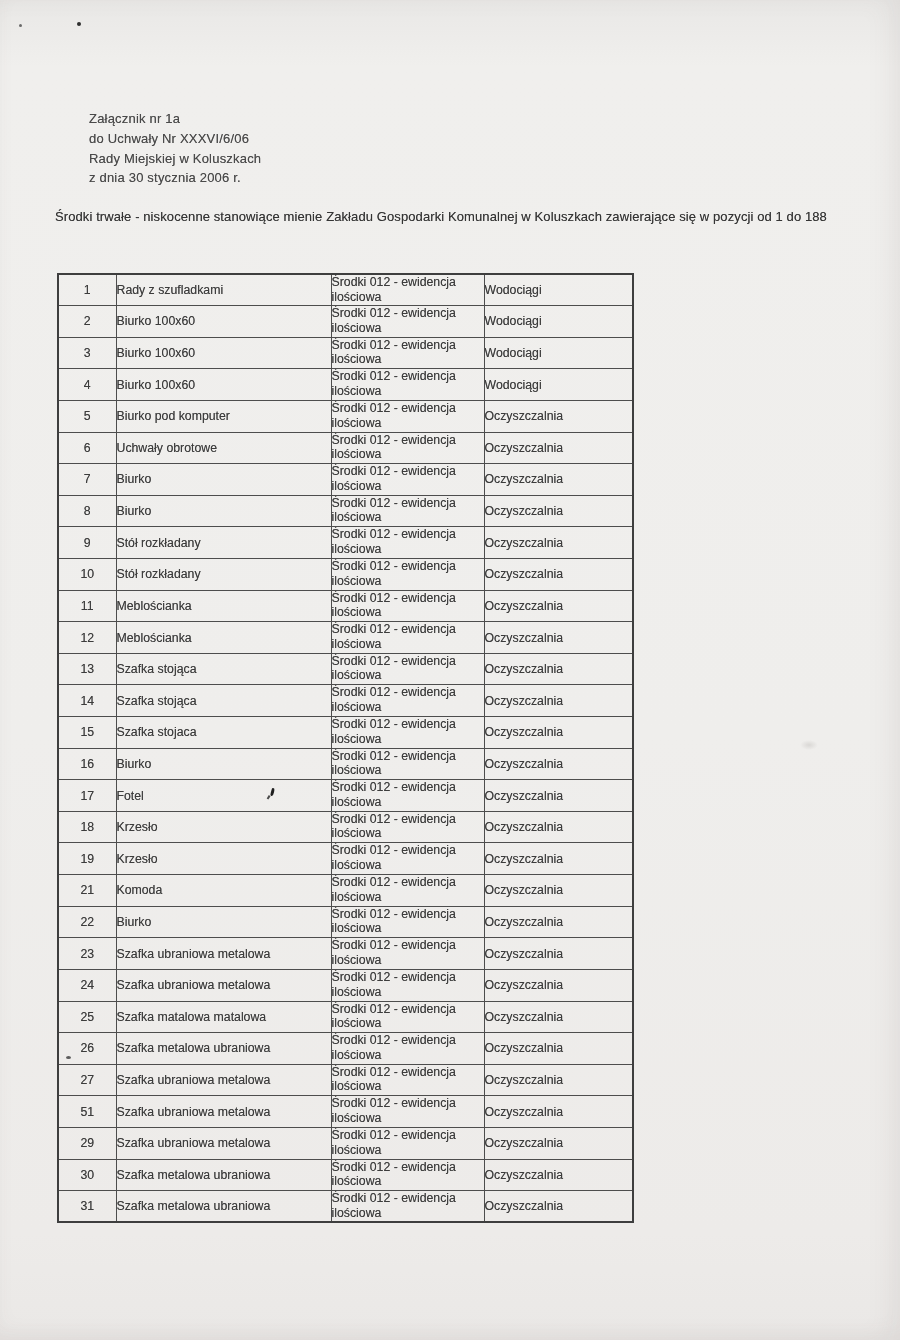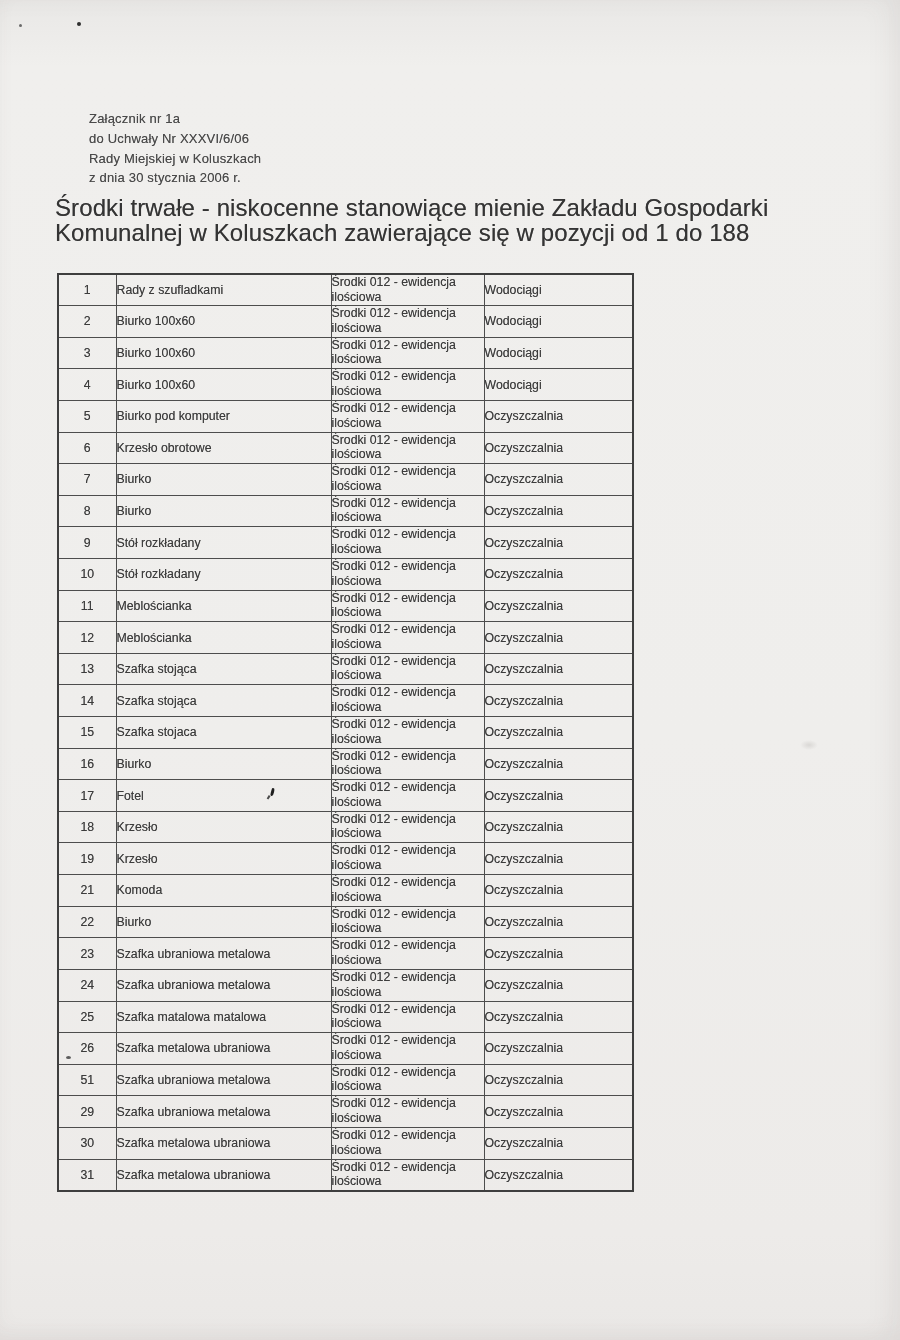--- a/index.html
+++ b/index.html
@@ -26,23 +26,23 @@
     top: 109px;
     font-size: 13px;
     line-height: 19.8px;
     color: #4a4a4a;
     letter-spacing: 0.2px;
     margin-left: 34px;
   }
   .doc-title {
     position: absolute;
     left: 55px;
-    top: 195px;
+    top: 204px;
     width: 805px;
-    font-size: 24px;
+    font-size: 13px;
     line-height: 25px;
     color: #343434;
     letter-spacing: 0.1px;
   }
   table.assets {
     position: absolute;
     left: 57px;
     top: 273px;
     width: 575px;
     border-collapse: collapse;
@@ -118,21 +118,21 @@
           <td class="col-loc">Wodociągi</td>
         </tr>
         <tr>
           <td class="col-no">5</td>
           <td class="col-name">Biurko pod komputer</td>
           <td class="col-ev">Środki 012 - ewidencja ilościowa</td>
           <td class="col-loc">Oczyszczalnia</td>
         </tr>
         <tr>
           <td class="col-no">6</td>
-          <td class="col-name">Krzesło obrotowe</td>
+          <td class="col-name">Uchwały obrotowe</td>
           <td class="col-ev">Środki 012 - ewidencja ilościowa</td>
           <td class="col-loc">Oczyszczalnia</td>
         </tr>
         <tr>
           <td class="col-no">7</td>
           <td class="col-name">Biurko</td>
           <td class="col-ev">Środki 012 - ewidencja ilościowa</td>
           <td class="col-loc">Oczyszczalnia</td>
         </tr>
         <tr>
@@ -237,20 +237,26 @@
           <td class="col-ev">Środki 012 - ewidencja ilościowa</td>
           <td class="col-loc">Oczyszczalnia</td>
         </tr>
         <tr>
           <td class="col-no">26</td>
           <td class="col-name">Szafka metalowa ubraniowa</td>
           <td class="col-ev">Środki 012 - ewidencja ilościowa</td>
           <td class="col-loc">Oczyszczalnia</td>
         </tr>
         <tr>
+          <td class="col-no">27</td>
+          <td class="col-name">Szafka ubraniowa metalowa</td>
+          <td class="col-ev">Środki 012 - ewidencja ilościowa</td>
+          <td class="col-loc">Oczyszczalnia</td>
+        </tr>
+        <tr>
           <td class="col-no">51</td>
           <td class="col-name">Szafka ubraniowa metalowa</td>
           <td class="col-ev">Środki 012 - ewidencja ilościowa</td>
           <td class="col-loc">Oczyszczalnia</td>
         </tr>
         <tr>
           <td class="col-no">29</td>
           <td class="col-name">Szafka ubraniowa metalowa</td>
           <td class="col-ev">Środki 012 - ewidencja ilościowa</td>
           <td class="col-loc">Oczyszczalnia</td>

